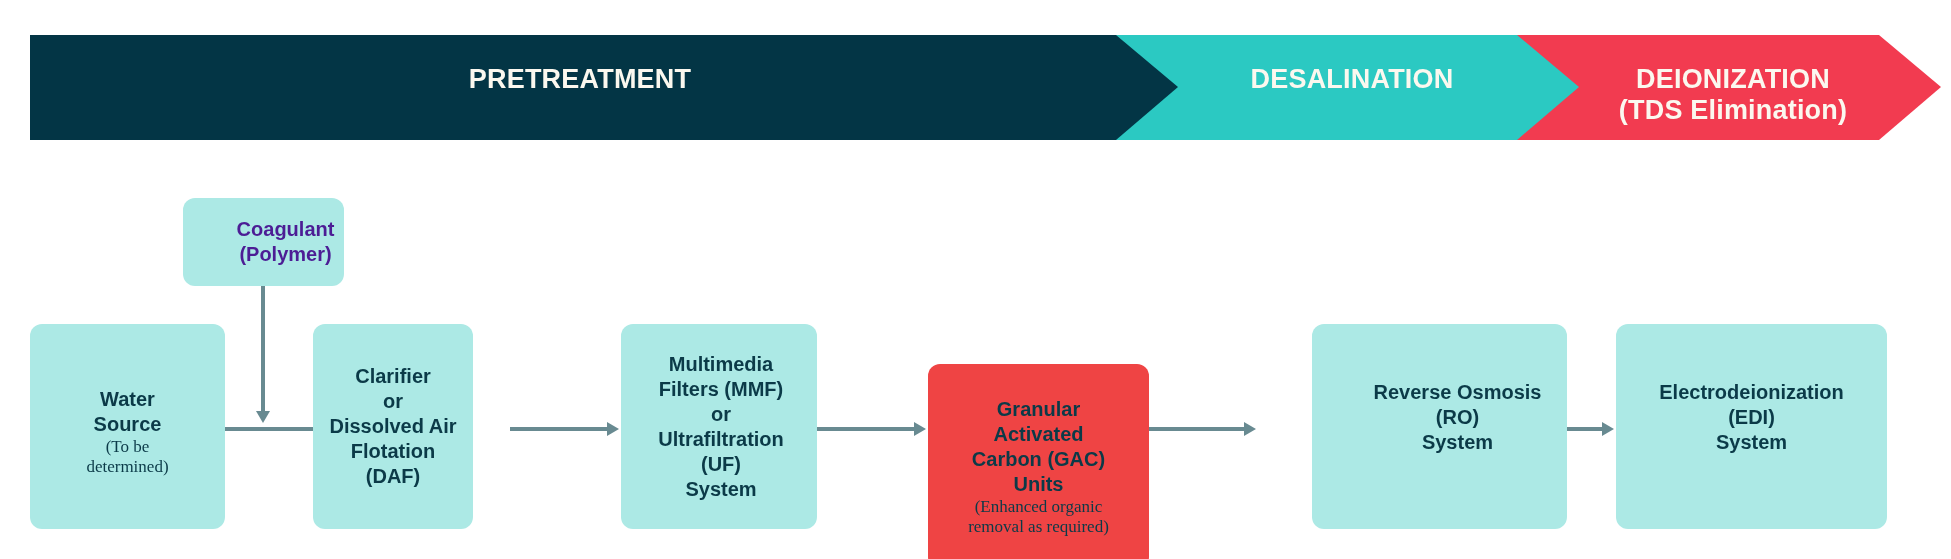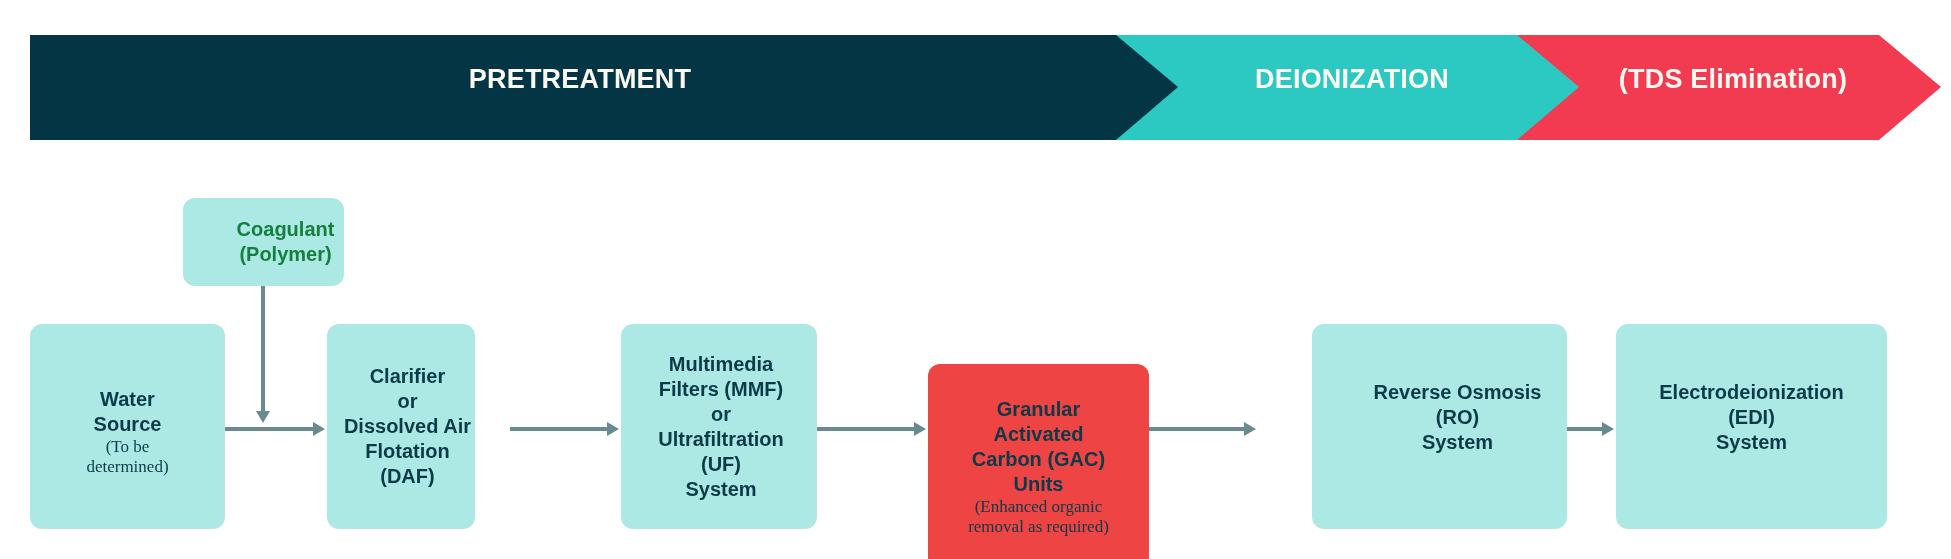--- a/index.html
+++ b/index.html
@@ -16,21 +16,21 @@
 
   #flow-svg { position: absolute; left: 0; top: 0; width: 1951px; height: 559px; pointer-events: none; }
 
   .box { position: absolute; background: #ace9e5; border-radius: 12px; color: #0b3a48;
          display: flex; flex-direction: column; align-items: center; justify-content: center;
          text-align: center; box-sizing: border-box; padding: 0 4px; }
   .box .main { font-weight: bold; font-size: 20px; line-height: 25px; white-space: pre-line; }
   .box .sub { font-size: 17px; line-height: 20px; white-space: pre-line; font-family: Liberation Serif, serif; }
   .step { top: 324px; height: 205px; }
   #box-water { left: 30px; width: 195px; }
-  #box-clarifier { left: 327px; width: 148px; align-items: flex-end; }
+  #box-clarifier { left: 313px; width: 160px; }
   #box-mmf { left: 621px; width: 196px; }
   #box-gac { left: 928px; width: 221px; }
   #box-ro { left: 1312px; width: 255px; padding-left: 40px; }
   #box-edi { left: 1616px; width: 271px; }
   #box-coagulant { left: 183px; top: 198px; width: 161px; height: 88px; }
   #box-water .main { margin-top: 10px; }
   #box-ro .main, #box-edi .main { margin-top: -18px; }
 </style>
 </head>
 <body>
@@ -38,23 +38,24 @@
 <svg id="banner" viewBox="0 0 1951 160">
   <polygon id="poly-deion" points="1517,35 1879,35 1941,87 1879,140 1517,140" fill="#f23b50"></polygon>
   <polygon id="poly-desal" points="1116,35 1517,35 1579,87 1517,140 1116,140" fill="#2bc9c2"></polygon>
   <polygon id="poly-pre" points="30,35 1116,35 1178,87 1116,140 30,140" fill="#033545"></polygon>
 </svg>
 
 <div class="phase-label" id="pretreatment-label" style="color: rgb(251, 248, 239);">
   <span>PRETREATMENT</span>
 </div>
 <div class="phase-label" id="desalination-label" style="color: rgb(251, 248, 239);">
-  <span>DEIONIZATION</span>
+  <span>DESALINATION</span>
 </div>
 <div class="phase-label" id="deionization-label" style="color: rgb(251, 248, 239);">
+  <span>DEIONIZATION</span>
   <span>(TDS Elimination)</span>
 </div>
 
 <svg id="flow-svg" viewBox="0 0 1951 559">
   <g class="arrows">
 
     <line x1="263" y1="286" x2="263" y2="412" stroke-width="4" stroke="#688a91"></line>
     <polygon points="256,411 270,411 263,423" fill="#688a91"></polygon>
 
     <line x1="207" y1="429" x2="314" y2="429" stroke-width="4" stroke="#688a91"></line>
@@ -63,21 +64,21 @@
     <polygon points="607,422 619,429 607,436" fill="#688a91"></polygon>
     <line x1="817" y1="429" x2="915" y2="429" stroke-width="4" stroke="#688a91"></line>
     <polygon points="914,422 926,429 914,436" fill="#688a91"></polygon>
     <line x1="1149" y1="429" x2="1245" y2="429" stroke-width="4" stroke="#688a91"></line>
     <polygon points="1244,422 1256,429 1244,436" fill="#688a91"></polygon>
     <line x1="1513" y1="429" x2="1603" y2="429" stroke-width="4" stroke="#688a91"></line>
     <polygon points="1602,422 1614,429 1602,436" fill="#688a91"></polygon>
   </g>
 </svg>
 
-<div class="box" id="box-coagulant" style="background: rgb(172, 233, 229); color: #15803d; padding-left: 48px;">
+<div class="box" id="box-coagulant" style="background: rgb(172, 233, 229); color: #4c1d95; padding-left: 48px;">
   <div class="main">Coagulant
 (Polymer)</div>
 </div>
 
 <div class="box step" id="box-water" style="background: rgb(172, 233, 229); color: rgb(11, 58, 72);">
   <div class="main">Water
 Source</div>
   <div class="sub">(To be
 determined)</div>
 </div>

